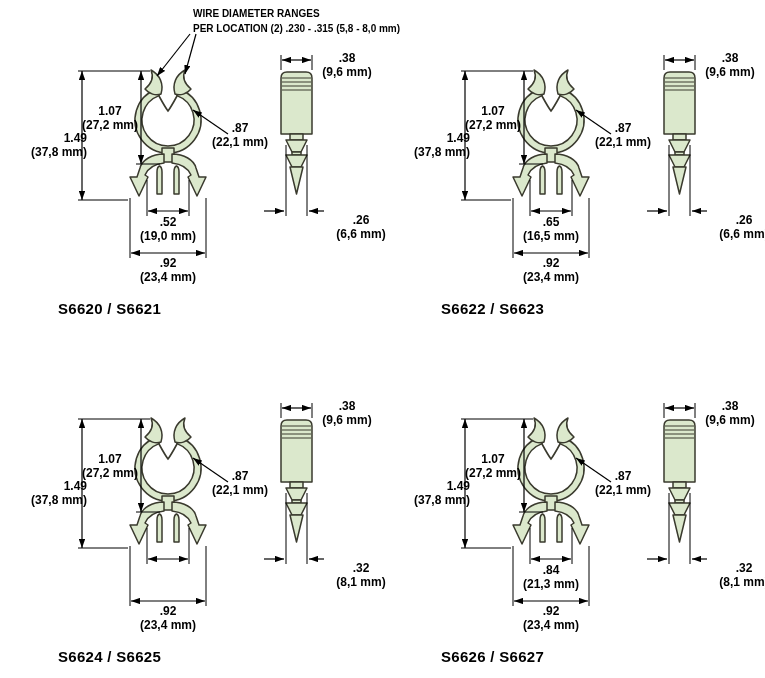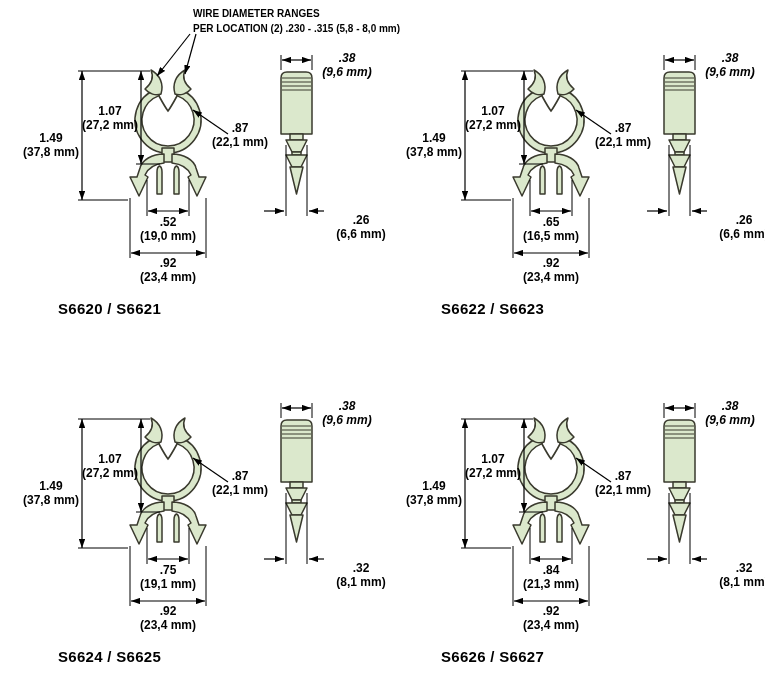--- a/index.html
+++ b/index.html
@@ -12,26 +12,26 @@
   #page{position:relative;width:765px;height:678px;background:#fff;overflow:hidden;}
   .quad{position:absolute;width:382px;height:330px;}
   .art{position:absolute;left:0;top:0;}
   .part-shape{fill:var(--part-fill);stroke:var(--outline);stroke-width:1.5;stroke-linejoin:round;}
   .part-line{fill:none;stroke:var(--outline);stroke-width:1.6;stroke-linecap:round;}
   .rib{stroke:var(--outline);stroke-width:1;}
   .dimline{stroke:var(--dim-color);stroke-width:1.2;fill:none;}
   .extline{stroke:var(--dim-color);stroke-width:1;fill:none;}
   .ah{fill:var(--dim-color);}
   .lbl{position:absolute;font-weight:bold;font-size:12px;line-height:14px;text-align:center;white-space:nowrap;}
-  .lbl-149{left:15px;top:131px;width:72px;}
+  .lbl-149{left:15px;top:131px;width:72px;text-align:right;}
   .lbl-107{left:78px;top:104px;width:64px;text-align:center;}
   .lbl-087{left:207px;top:121px;width:66px;}
   .lbl-052{left:128px;top:215px;width:80px;}
   .lbl-092{left:128px;top:256px;width:80px;}
-  .lbl-038{left:317px;top:51px;width:60px;font-style:italic;}
+  .lbl-038{left:317px;top:51px;width:60px;}
   .lbl-026{left:329px;top:213px;width:64px;}
   .part-label{position:absolute;left:58px;top:300px;width:220px;text-align:left;
               font-weight:bold;font-size:15px;letter-spacing:.3px;white-space:nowrap;}
   .annotation{position:absolute;left:193px;top:6px;font-weight:bold;font-size:10px;line-height:15px;white-space:nowrap;}
 </style>
 </head>
 <body>
 
 <svg width="0" height="0" style="position:absolute" aria-hidden="true">
   <defs>
@@ -195,24 +195,20 @@
       <div>(37,8 mm)</div>
     </div>
     <div class="lbl lbl-107">
       <div>1.07</div>
       <div>(27,2 mm)</div>
     </div>
     <div class="lbl lbl-087">
       <div>.87</div>
       <div>(22,1 mm)</div>
     </div>
-    <div class="lbl lbl-052">
-      <div>.75</div>
-      <div>(19,1 mm)</div>
-    </div>
     <div class="lbl lbl-092">
       <div>.92</div>
       <div>(23,4 mm)</div>
     </div>
     <div class="lbl lbl-038">
       <div>.38</div>
       <div>(9,6 mm)</div>
     </div>
     <div class="lbl lbl-026">
       <div>.32</div>

